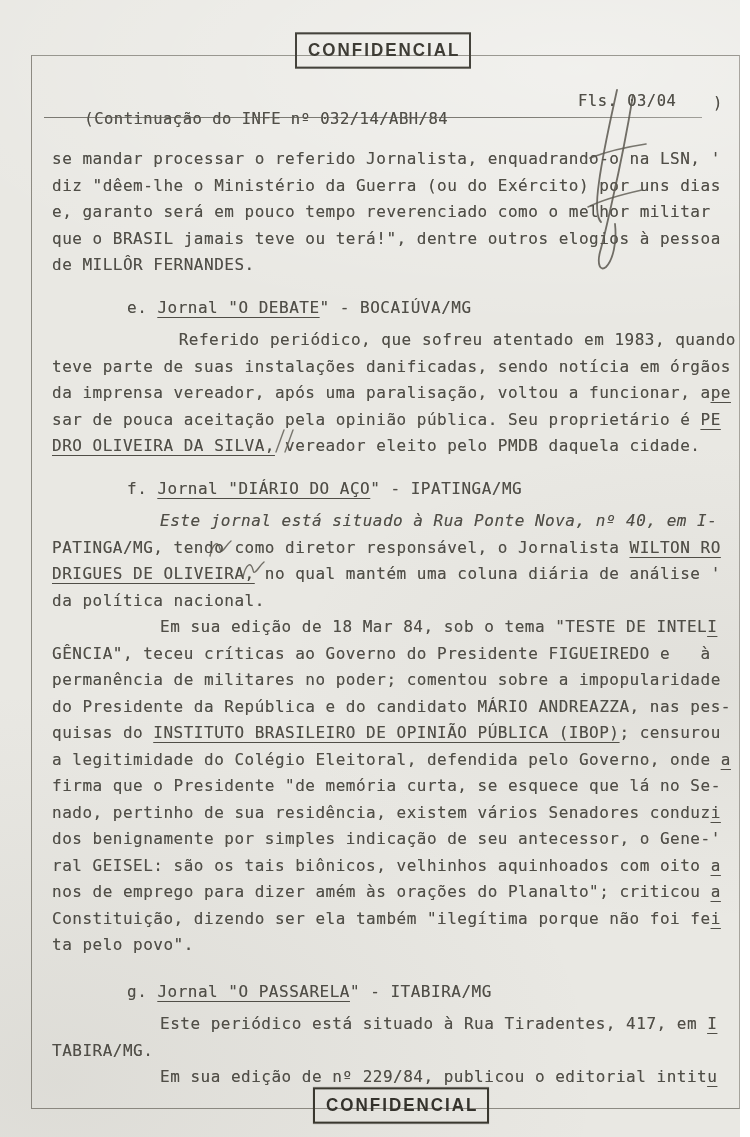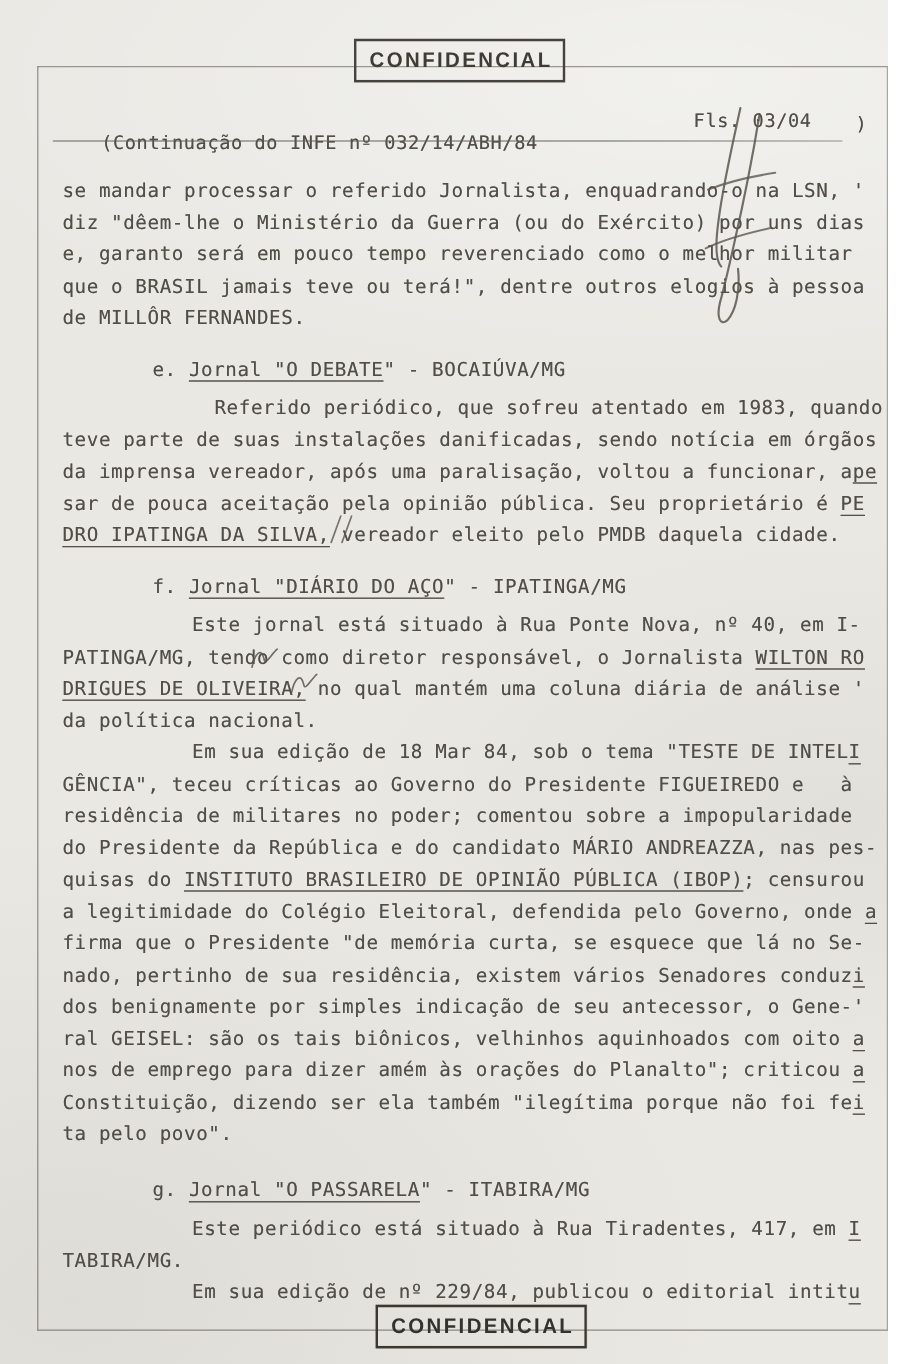--- a/index.html
+++ b/index.html
@@ -64,29 +64,29 @@
       <div class="line"><span>se mandar processar o referido Jornalista, enquadrando-o na LSN, '</span></div>
       <div class="line"><span>diz "dêem-lhe o Ministério da Guerra (ou do Exército) por uns dias</span></div>
       <div class="line"><span>e, garanto será em pouco tempo reverenciado como o melhor militar</span></div>
       <div class="line"><span>que o BRASIL jamais teve ou terá!", dentre outros elogios à pessoa</span></div>
       <div class="line"><span>de MILLÔR FERNANDES.</span></div>
       <div class="line ind-head" style="margin-top: 16px;"><span>e. </span><span class="u">Jornal "O DEBATE</span><span>" - BOCAIÚVA/MG</span></div>
       <div class="line ind-para" style="margin-top: 6px; text-align: right;"><span>Referido periódico, que sofreu atentado em 1983, quando</span></div>
       <div class="line"><span>teve parte de suas instalações danificadas, sendo notícia em órgãos</span></div>
       <div class="line"><span>da imprensa vereador, após uma paralisação, voltou a funcionar, a</span><span class="u">pe</span></div>
       <div class="line"><span>sar de pouca aceitação pela opinião pública. Seu proprietário é </span><span class="u">PE</span></div>
-      <div class="line"><span class="u">DRO IPATINGA DA SILVA,</span><span> vereador eleito pelo PMDB daquela cidade.</span></div>
+      <div class="line"><span class="u">DRO OLIVEIRA DA SILVA,</span><span> vereador eleito pelo PMDB daquela cidade.</span></div>
       <div class="line ind-head" style="margin-top: 16px;"><span>f. </span><span class="u">Jornal "DIÁRIO DO AÇO</span><span>" - IPATINGA/MG</span></div>
-      <div class="line ind-para" style="margin-top: 6px;"><span>Este jornal está situado à Rua Ponte Nova, nº 40, em I-</span></div>
+      <div class="line ind-para" style="margin-top: 6px; font-style: italic;"><span>Este jornal está situado à Rua Ponte Nova, nº 40, em I-</span></div>
       <div class="line"><span>PATINGA/MG, tendo como diretor responsável, o Jornalista </span><span class="u">WILTON RO</span></div>
       <div class="line"><span class="u">DRIGUES DE OLIVEIRA,</span><span> no qual mantém uma coluna diária de análise '</span></div>
       <div class="line"><span>da política nacional.</span></div>
       <div class="line ind-para"><span>Em sua edição de 18 Mar 84, sob o tema "TESTE DE INTEL</span><span class="u">I</span></div>
       <div class="line"><span>GÊNCIA", teceu críticas ao Governo do Presidente FIGUEIREDO e   à</span></div>
-      <div class="line"><span>residência de militares no poder; comentou sobre a impopularidade</span></div>
+      <div class="line"><span>permanência de militares no poder; comentou sobre a impopularidade</span></div>
       <div class="line"><span>do Presidente da República e do candidato MÁRIO ANDREAZZA, nas pes-</span></div>
       <div class="line"><span>quisas do </span><span class="u">INSTITUTO BRASILEIRO DE OPINIÃO PÚBLICA (IBOP)</span><span>; censurou</span></div>
       <div class="line"><span>a legitimidade do Colégio Eleitoral, defendida pelo Governo, onde </span><span class="u">a</span></div>
       <div class="line"><span>firma que o Presidente "de memória curta, se esquece que lá no Se-</span></div>
       <div class="line"><span>nado, pertinho de sua residência, existem vários Senadores conduz</span><span class="u">i</span></div>
       <div class="line"><span>dos benignamente por simples indicação de seu antecessor, o Gene-'</span></div>
       <div class="line"><span>ral GEISEL: são os tais biônicos, velhinhos aquinhoados com oito </span><span class="u">a</span></div>
       <div class="line"><span>nos de emprego para dizer amém às orações do Planalto"; criticou </span><span class="u">a</span></div>
       <div class="line"><span>Constituição, dizendo ser ela também "ilegítima porque não foi fe</span><span class="u">i</span></div>
       <div class="line"><span>ta pelo povo".</span></div>

